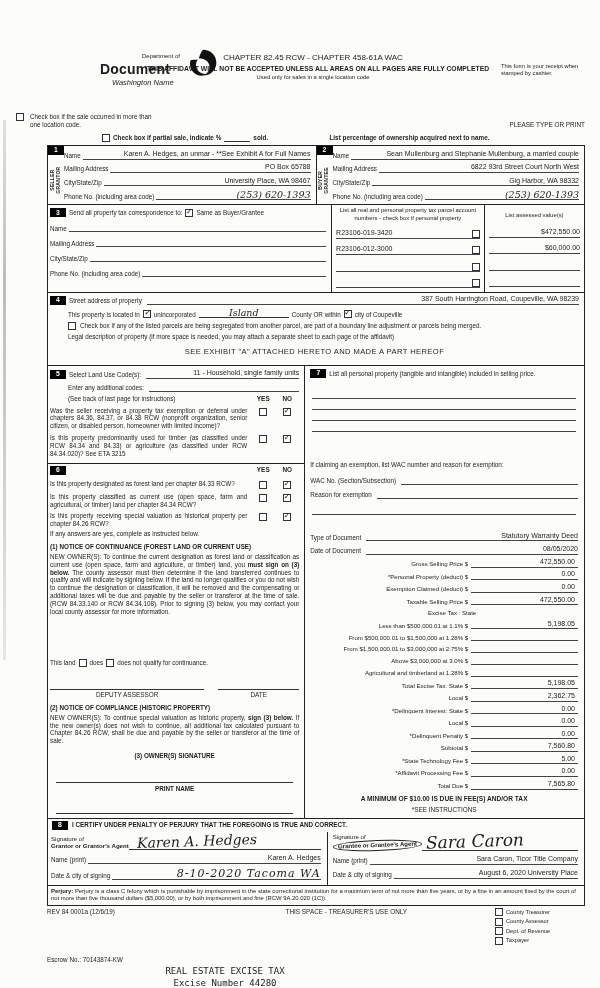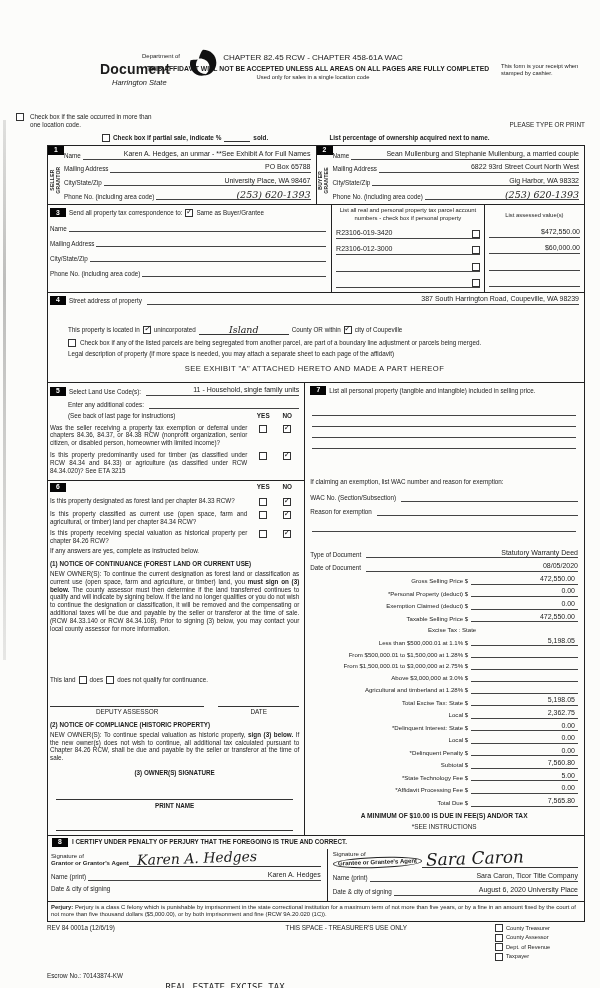--- a/index.html
+++ b/index.html
@@ -68,21 +68,21 @@
   .s3a .toprow { display:flex; align-items:center; gap:3px; }
   .s3b { flex:0 0 28.5%; box-sizing:border-box; border-right:1px solid #222; padding:2px 4px 4px; display:flex; flex-direction:column; }
   .s3c { flex:1; box-sizing:border-box; padding:2px 4px 4px; display:flex; flex-direction:column; }
   .colhdr { font-size:5.9px; text-align:center; }
   .acct { display:flex; align-items:flex-end; border-bottom:1px solid #444; margin-top:6.5px; min-height:9px; }
   .acct .pv { flex:1; font-size:7px; }
   .assessed { border-bottom:1px solid #444; margin-top:6.5px; min-height:9px; text-align:right; font-size:7px; }
   
   .sec4 { padding:2px 5px 4px 2px; }
   .srow { display:flex; align-items:flex-end; gap:3px; }
-  .locrow { display:flex; align-items:center; gap:3px; margin-top:20px; padding-left:18px; }
+  .locrow { display:flex; align-items:flex-end; gap:3px; margin-top:3px; padding-left:18px; }
   .islfill { display:inline-block; width:90px; border-bottom:1px solid #333; text-align:center; }
   .segrow { display:flex; gap:4px; margin-top:4px; padding-left:18px; align-items:flex-start; }
   .legal { margin-top:3px; padding-left:18px; }
   .exhibit { font-size:7.6px; letter-spacing:.4px; text-align:center; margin:6px 0 4px; }
   
   .cols { display:flex; height:452px; }
   .colL { flex:0 0 48%; box-sizing:border-box; border-right:1px solid #222; padding:3px 5px 4px 2px;
           display:flex; flex-direction:column; overflow:hidden; }
   .colR { flex:1; box-sizing:border-box; padding:3px 6px 4px 5px; display:flex; flex-direction:column; overflow:hidden; }
   .ynh { display:flex; align-items:flex-end; }
@@ -139,21 +139,21 @@
 </head>
 <body>
 
 <div class="page">
   <div class="scan-streak"></div>
 
   <div class="hdr">
     <div class="logo">
       <div class="dept">Department of</div>
       <div class="agency">Document</div>
-      <div class="state">Harrington State</div>
+      <div class="state">Washington Name</div>
       <svg class="swirl" viewBox="0 0 36 36" width="30" height="30">
         <path d="M18 1c9 0 16 6.5 16 15.5 0 8-6 14.5-14 15.3 4.5-3.6 6.8-8.3 5.3-13.2-1.4-4.6-6-7.6-12.3-7.3C14.7 6 16 2.8 18 1z" fill="#111"></path>
         <path d="M3 13.5C1 19.5 3.5 27 10 30.5c4.7 2.5 10 2 13.6-.7-5.4.7-10.4-1.3-12.8-5.6-2-3.6-1.6-8 .9-11.6-3.6.2-6.6.4-8.7 1z" fill="#111"></path>
       </svg>
     </div>
     <div class="titleblock">
       <div class="t2">CHAPTER 82.45 RCW - CHAPTER 458-61A WAC</div>
       <div class="t3">THIS AFFIDAVIT WILL NOT BE ACCEPTED UNLESS ALL AREAS ON ALL PAGES ARE FULLY COMPLETED</div>
       <div class="t4">Used only for sales in a single location code</div>
     </div>
@@ -538,20 +538,21 @@
               <div class="sigline">
                 <span class="script">Karen A. Hedges</span>
               </div>
             </div>
             <div class="nrow">
                 <span class="lbl">Name (print)</span>
                 <span class="fill val">Karen A. Hedges</span>
               </div>
             <div class="nrow">
                 <span class="lbl">Date &amp; city of signing</span>
+                <span class="fill hand handdate">8-10-2020  Tacoma  WA</span>
               </div>
           </div>
           <div class="s8r">
             <div class="sigrow">
               <div class="siglbl">
                 <div>Signature of</div>
                 <div class="b"><span class="circle">Grantee or Grantee's Agent</span></div>
               </div>
               <div class="sigline">
                 <span class="script big">Sara Caron</span>

